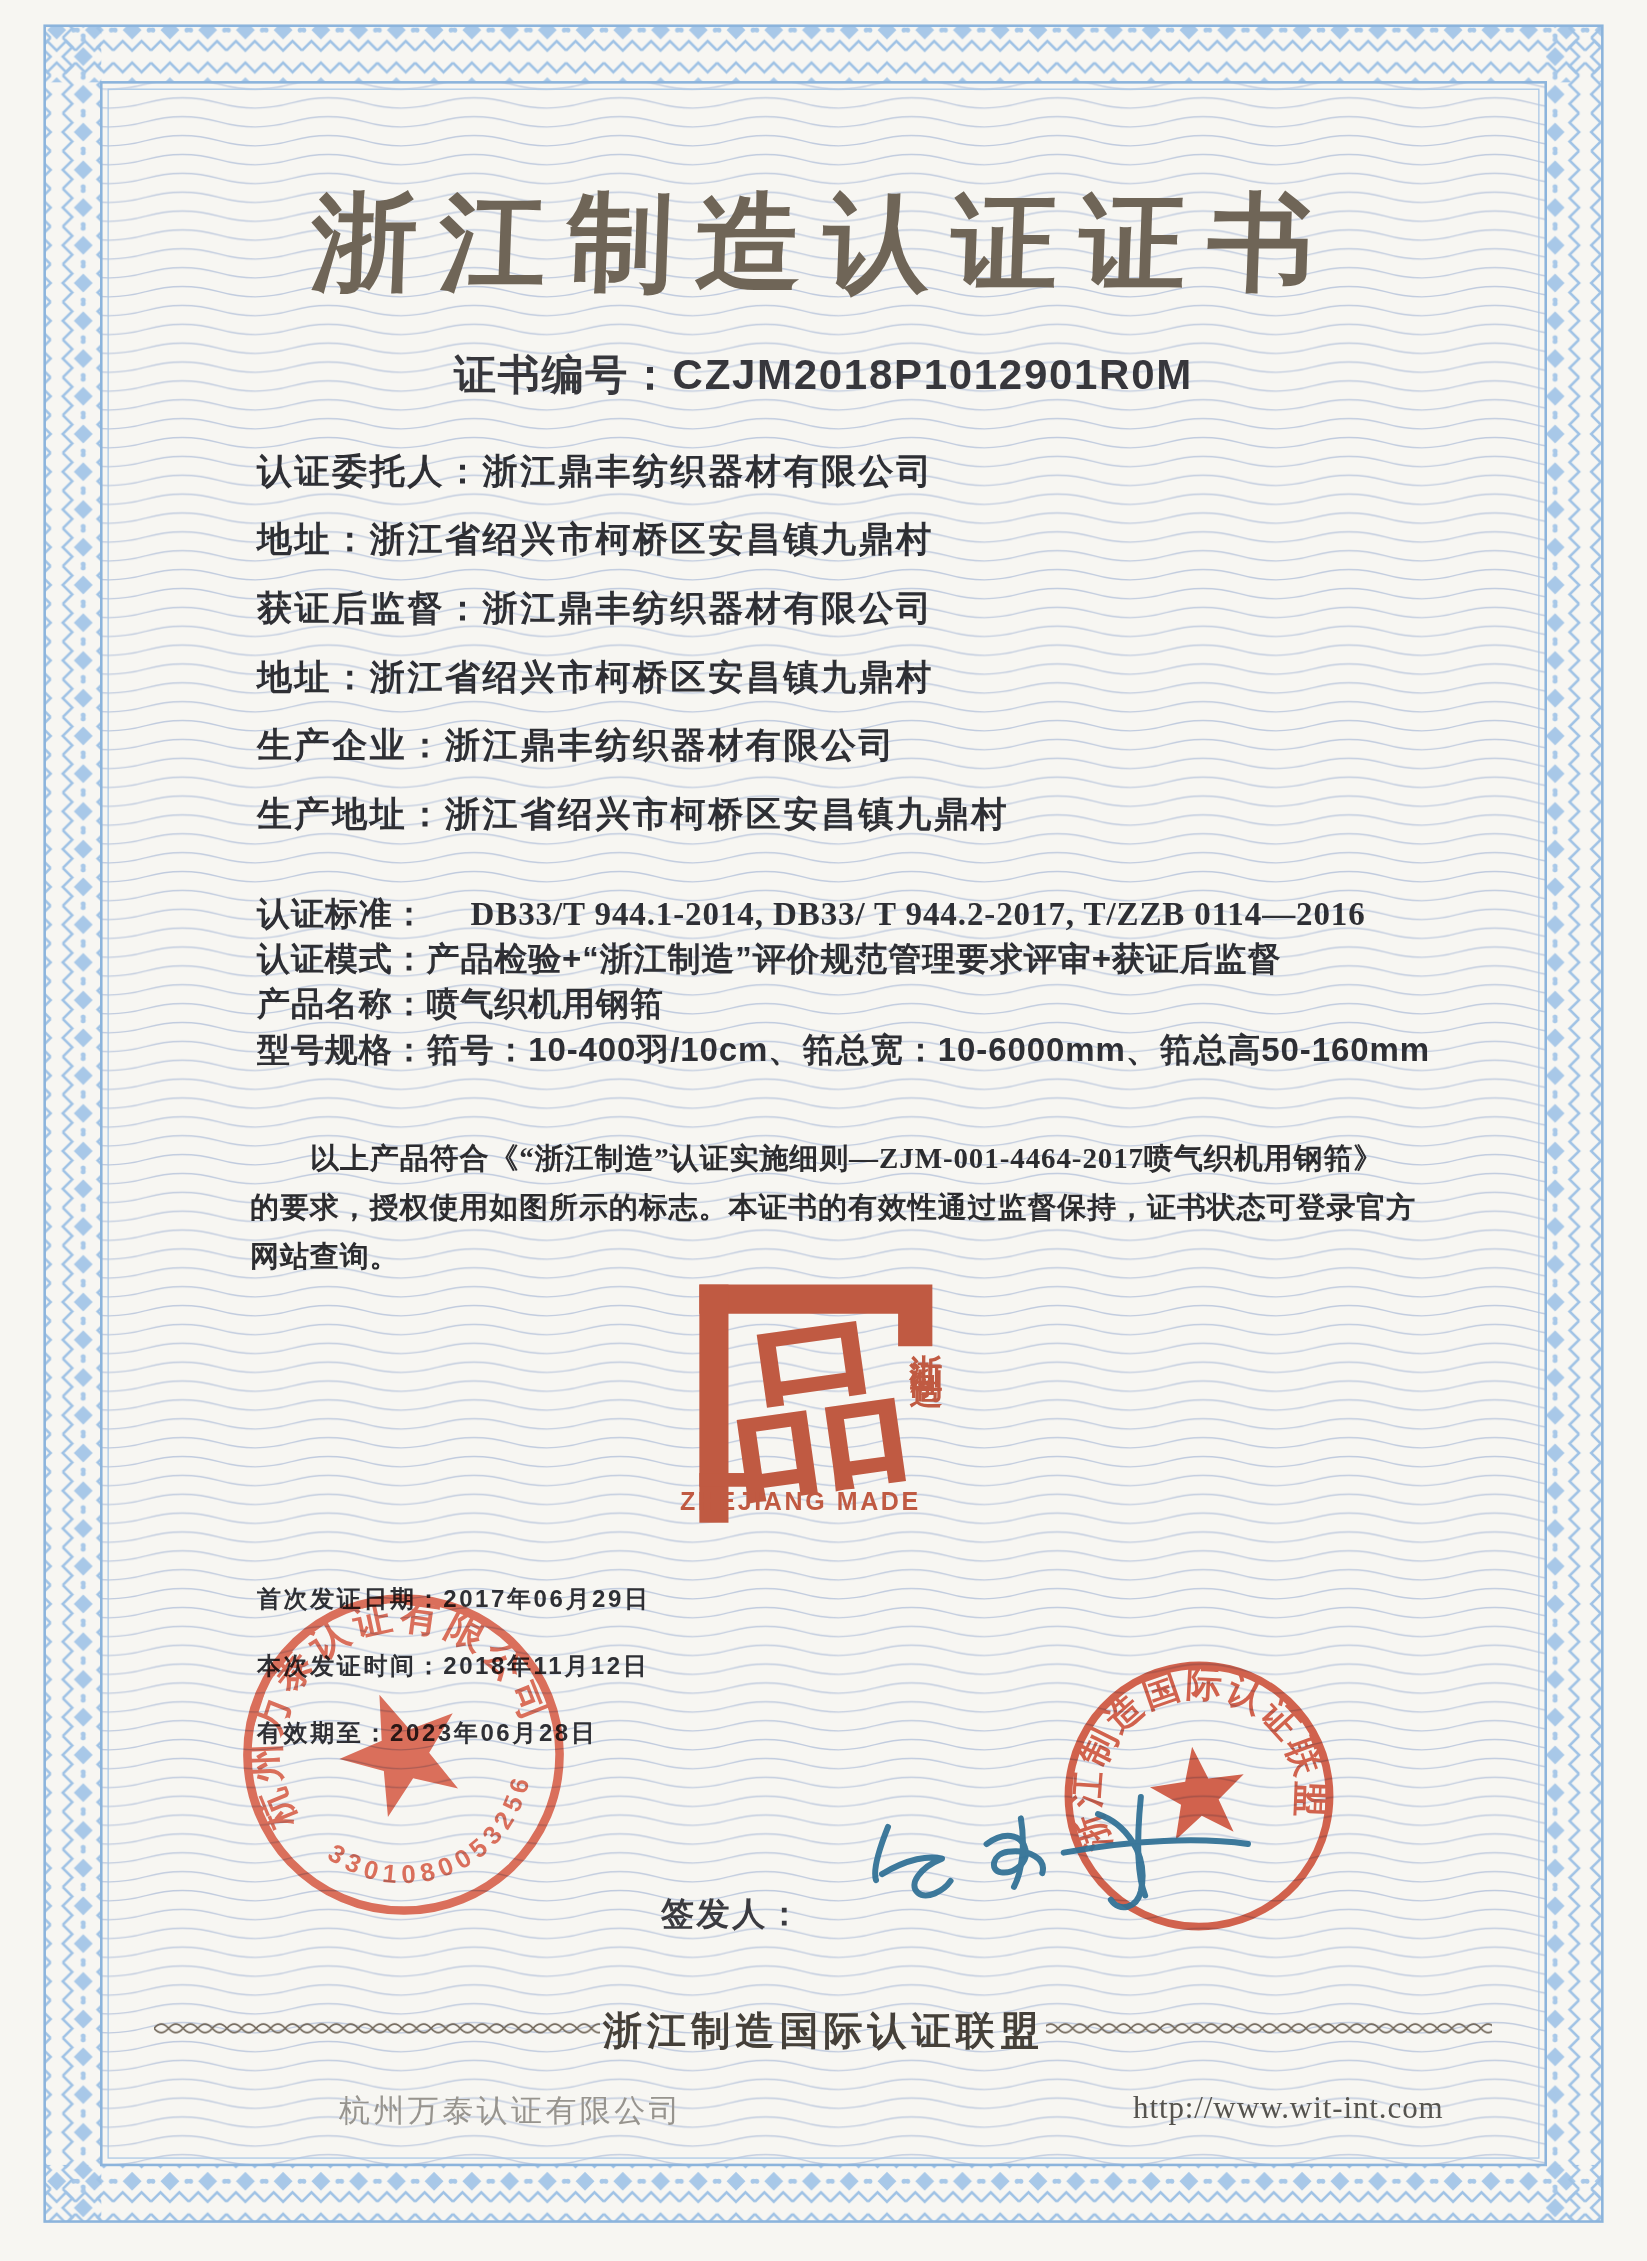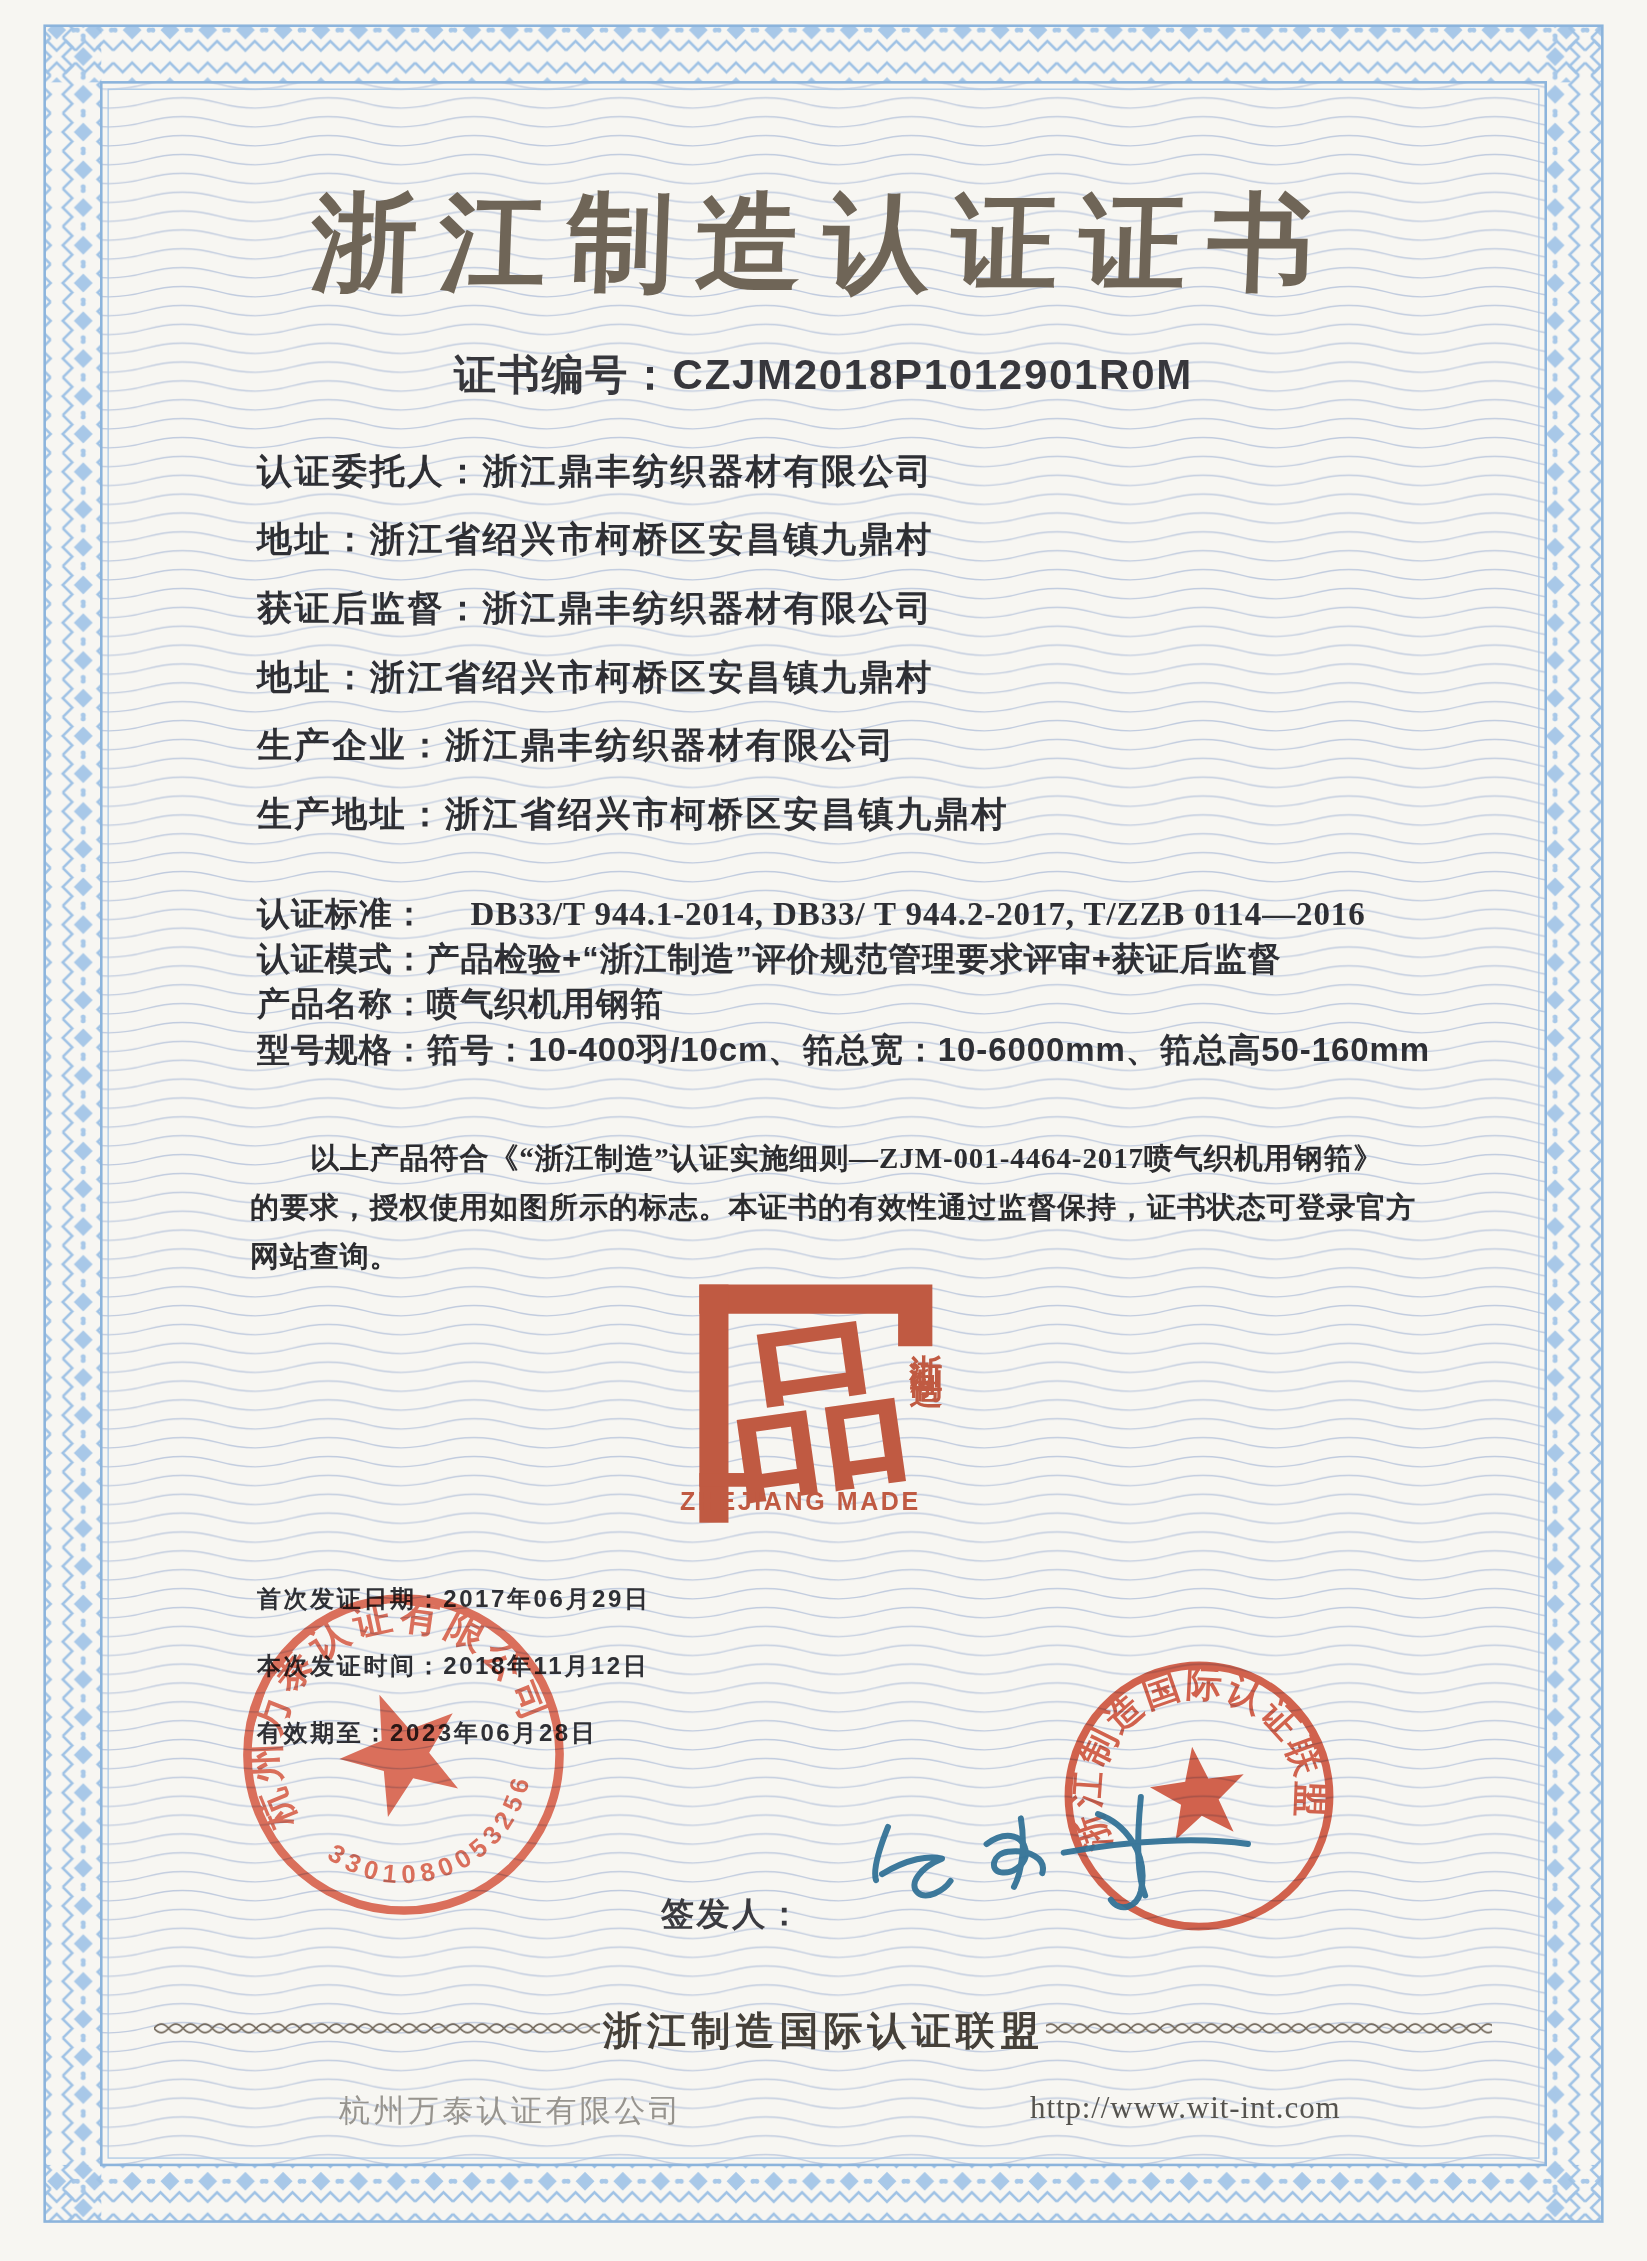--- a/index.html
+++ b/index.html
@@ -61,21 +61,21 @@
   .footer-band-title{
     left:0;top:2004px;width:100%;text-align:center;
     font-size:39px;font-weight:bold;color:#454039;letter-spacing:5.1px;white-space:nowrap;
   }
   .footer-left{
     left:339px;top:2090px;
     font-family:"Liberation Serif","DejaVu Serif",serif;
     font-size:31px;color:#97948e;letter-spacing:3.4px;white-space:nowrap;
   }
   .footer-right{
-    left:1030px;top:2090px;
+    left:1133px;top:2090px;
     font-family:"Liberation Serif","DejaVu Serif",serif;
     font-size:31px;color:#55534e;letter-spacing:0.9px;white-space:nowrap;
   }
 </style>
 </head>
 <body>
 
 <div class="page">
 
   <svg class="layer" width="1647" height="2261" aria-hidden="true" viewBox="0 0 1920 2636">

